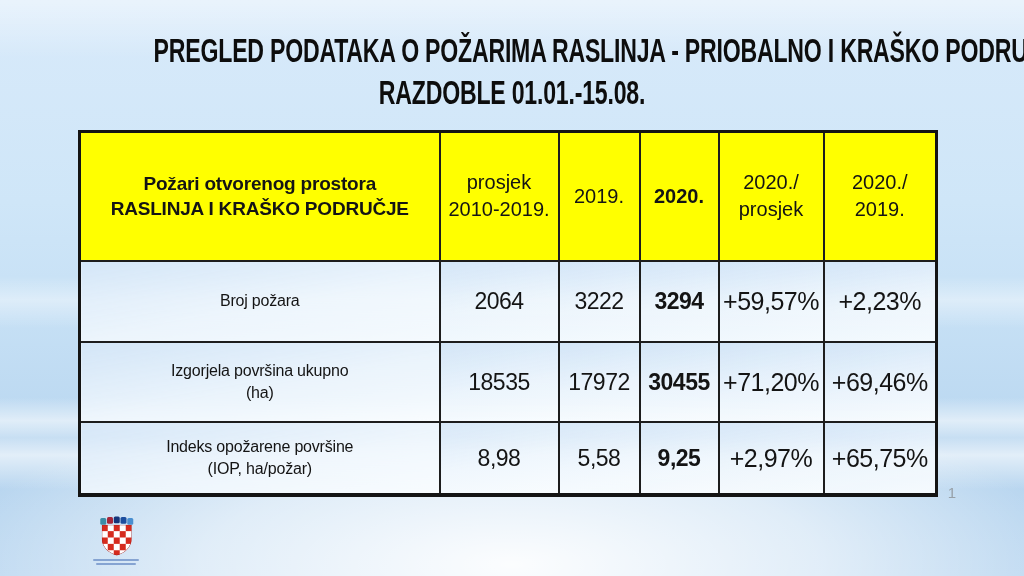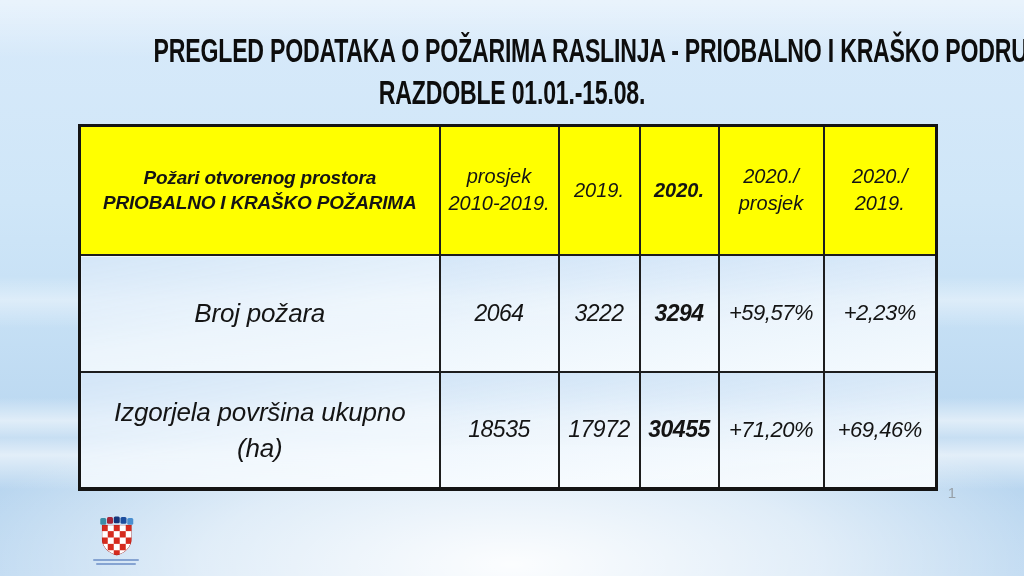--- a/index.html
+++ b/index.html
@@ -20,50 +20,49 @@
     position:absolute; top:30px; left:0; width:1024px;
     text-align:center; color:#0d0d0d;
     font-weight:bold; font-size:33px; line-height:1.28;
     transform:scaleX(0.70); transform-origin:50% 0;
     white-space:nowrap; letter-spacing:-0.3px;
   }
   .title span { display:block; }
 
   
   table.data-table {
-    position:absolute; left:78px; top:124px;
+    position:absolute; left:78px; top:130px;
     width:857px; height:367px;
     border-collapse:collapse; table-layout:fixed;
     color:#141414;
-    font-style:italic;
   }
   table.data-table { border:3px solid #141414; border-bottom-width:4px; }
   .data-table th, .data-table td {
     border:2px solid #1d1d1d;
     text-align:center; vertical-align:middle;
     padding:2px 3px; overflow:hidden;
   }
   tr.hdr { height:129px; }
   tr.r1  { height:80px; }
   tr.r2  { height:78px; }
   tr.r3  { height:71px; }
 
   .data-table th { background:#ffff00; font-weight:normal; font-size:20px; line-height:1.35; }
   .data-table th span { display:block; }
   th.colhead-main { font-weight:bold; font-size:19px; letter-spacing:-0.2px; }
   th.bold, td.bold { font-weight:bold;text-align:center; }
 
   .data-table td {
     background:linear-gradient(170deg, rgba(214,231,248,.85) 0%, rgba(240,247,253,.9) 55%, rgba(250,253,255,.9) 100%);
   }
-  td.label { font-size:26px; line-height:1.4; letter-spacing:-0.2px; }
+  td.label { font-size:16px; line-height:1.4; letter-spacing:-0.2px; }
   td.label span { display:block; }
   td.label span:empty { display:none; }
   td.num { font-size:23px; letter-spacing:-0.5px; }
-  td.pct { font-size:22px; }
+  td.pct { font-size:25px; }
 
   
   .logo { position:absolute; left:90px; top:515px; width:52px; text-align:center; }
   .logo svg { display:block; margin:0 auto; }
   .logo .caption-line { height:2px; margin:2px auto 0; background:#6b8ec6; opacity:.75; border-radius:1px; }
   .logo .cap1 { width:46px; }
   .logo .cap2 { width:40px; }
 
   
   .page-number {
@@ -87,21 +86,21 @@
         <col style="width:119px">
         <col style="width:81px">
       <col style="width:79px">
         <col style="width:105px">
         <col style="width:113px">
     </colgroup>
     <thead>
       <tr class="hdr">
         <th class="colhead-main">
           <span>Požari otvorenog prostora</span>
-          <span>PRIOBALNO I KRAŠKO POŽARIMA</span>
+          <span>RASLINJA I KRAŠKO PODRUČJE</span>
         </th>
         <th>
           <span>prosjek</span>
           <span>2010-2019.</span>
         </th>
         <th>
           <span>2019.</span>
         </th>
         <th class="bold">
           <span>2020.</span>
@@ -132,20 +131,31 @@
         <td class="label">
           <span>Izgorjela površina ukupno</span>
           <span>(ha)</span>
         </td>
         <td class="num">18535</td>
         <td class="num">17972</td>
         <td class="num bold">30455</td>
         <td class="num pct">+71,20%</td>
         <td class="num pct">+69,46%</td>
       </tr>
+      <tr class="r3">
+        <td class="label">
+          <span>Indeks opožarene površine</span>
+          <span>(IOP, ha/požar)</span>
+        </td>
+        <td class="num">8,98</td>
+        <td class="num">5,58</td>
+        <td class="num bold">9,25</td>
+        <td class="num pct">+2,97%</td>
+        <td class="num pct">+65,75%</td>
+      </tr>
     </tbody>
   </table>
 
   <div class="logo">
     <svg width="46" height="42" viewBox="0 0 60 56">
 
       <rect x="9" y="4" width="8" height="9" rx="2" fill="#3c8ca6"></rect>
       <rect x="18" y="2.5" width="8" height="9" rx="2" fill="#a62639"></rect>
       <rect x="27" y="2" width="8" height="9" rx="2" fill="#15357a"></rect>
       <rect x="36" y="2.5" width="8" height="9" rx="2" fill="#1d4e9e"></rect>

